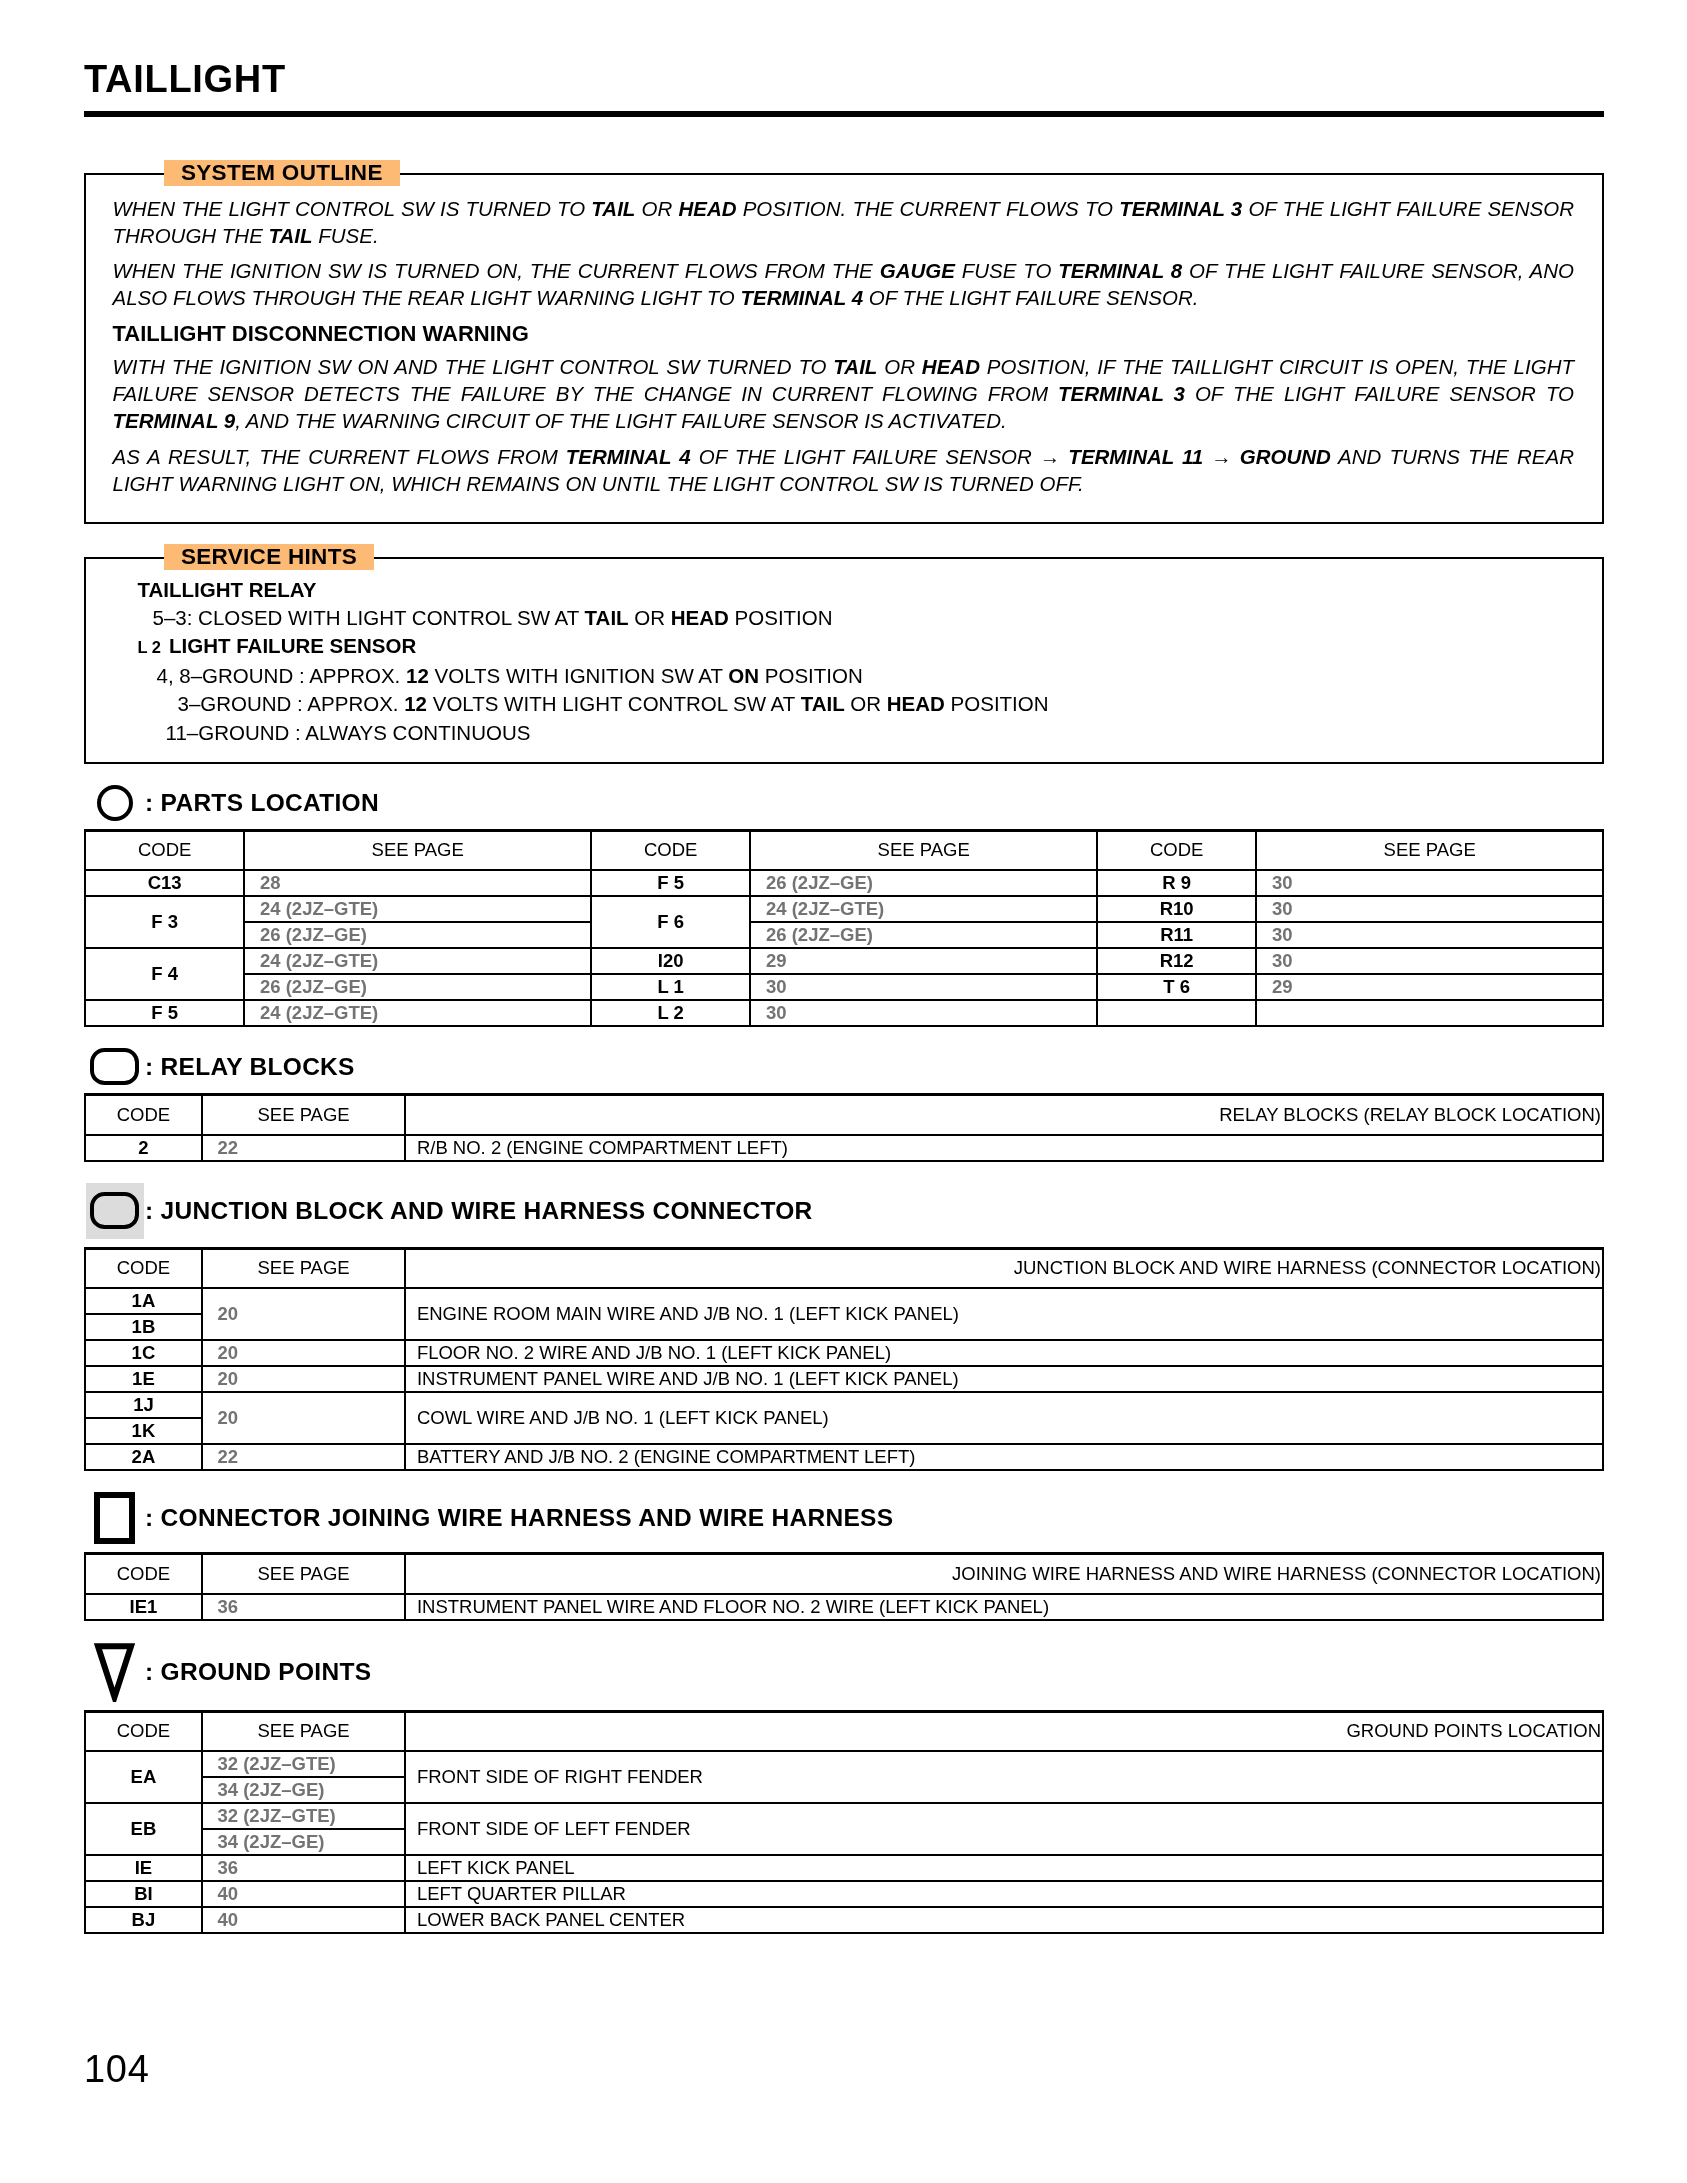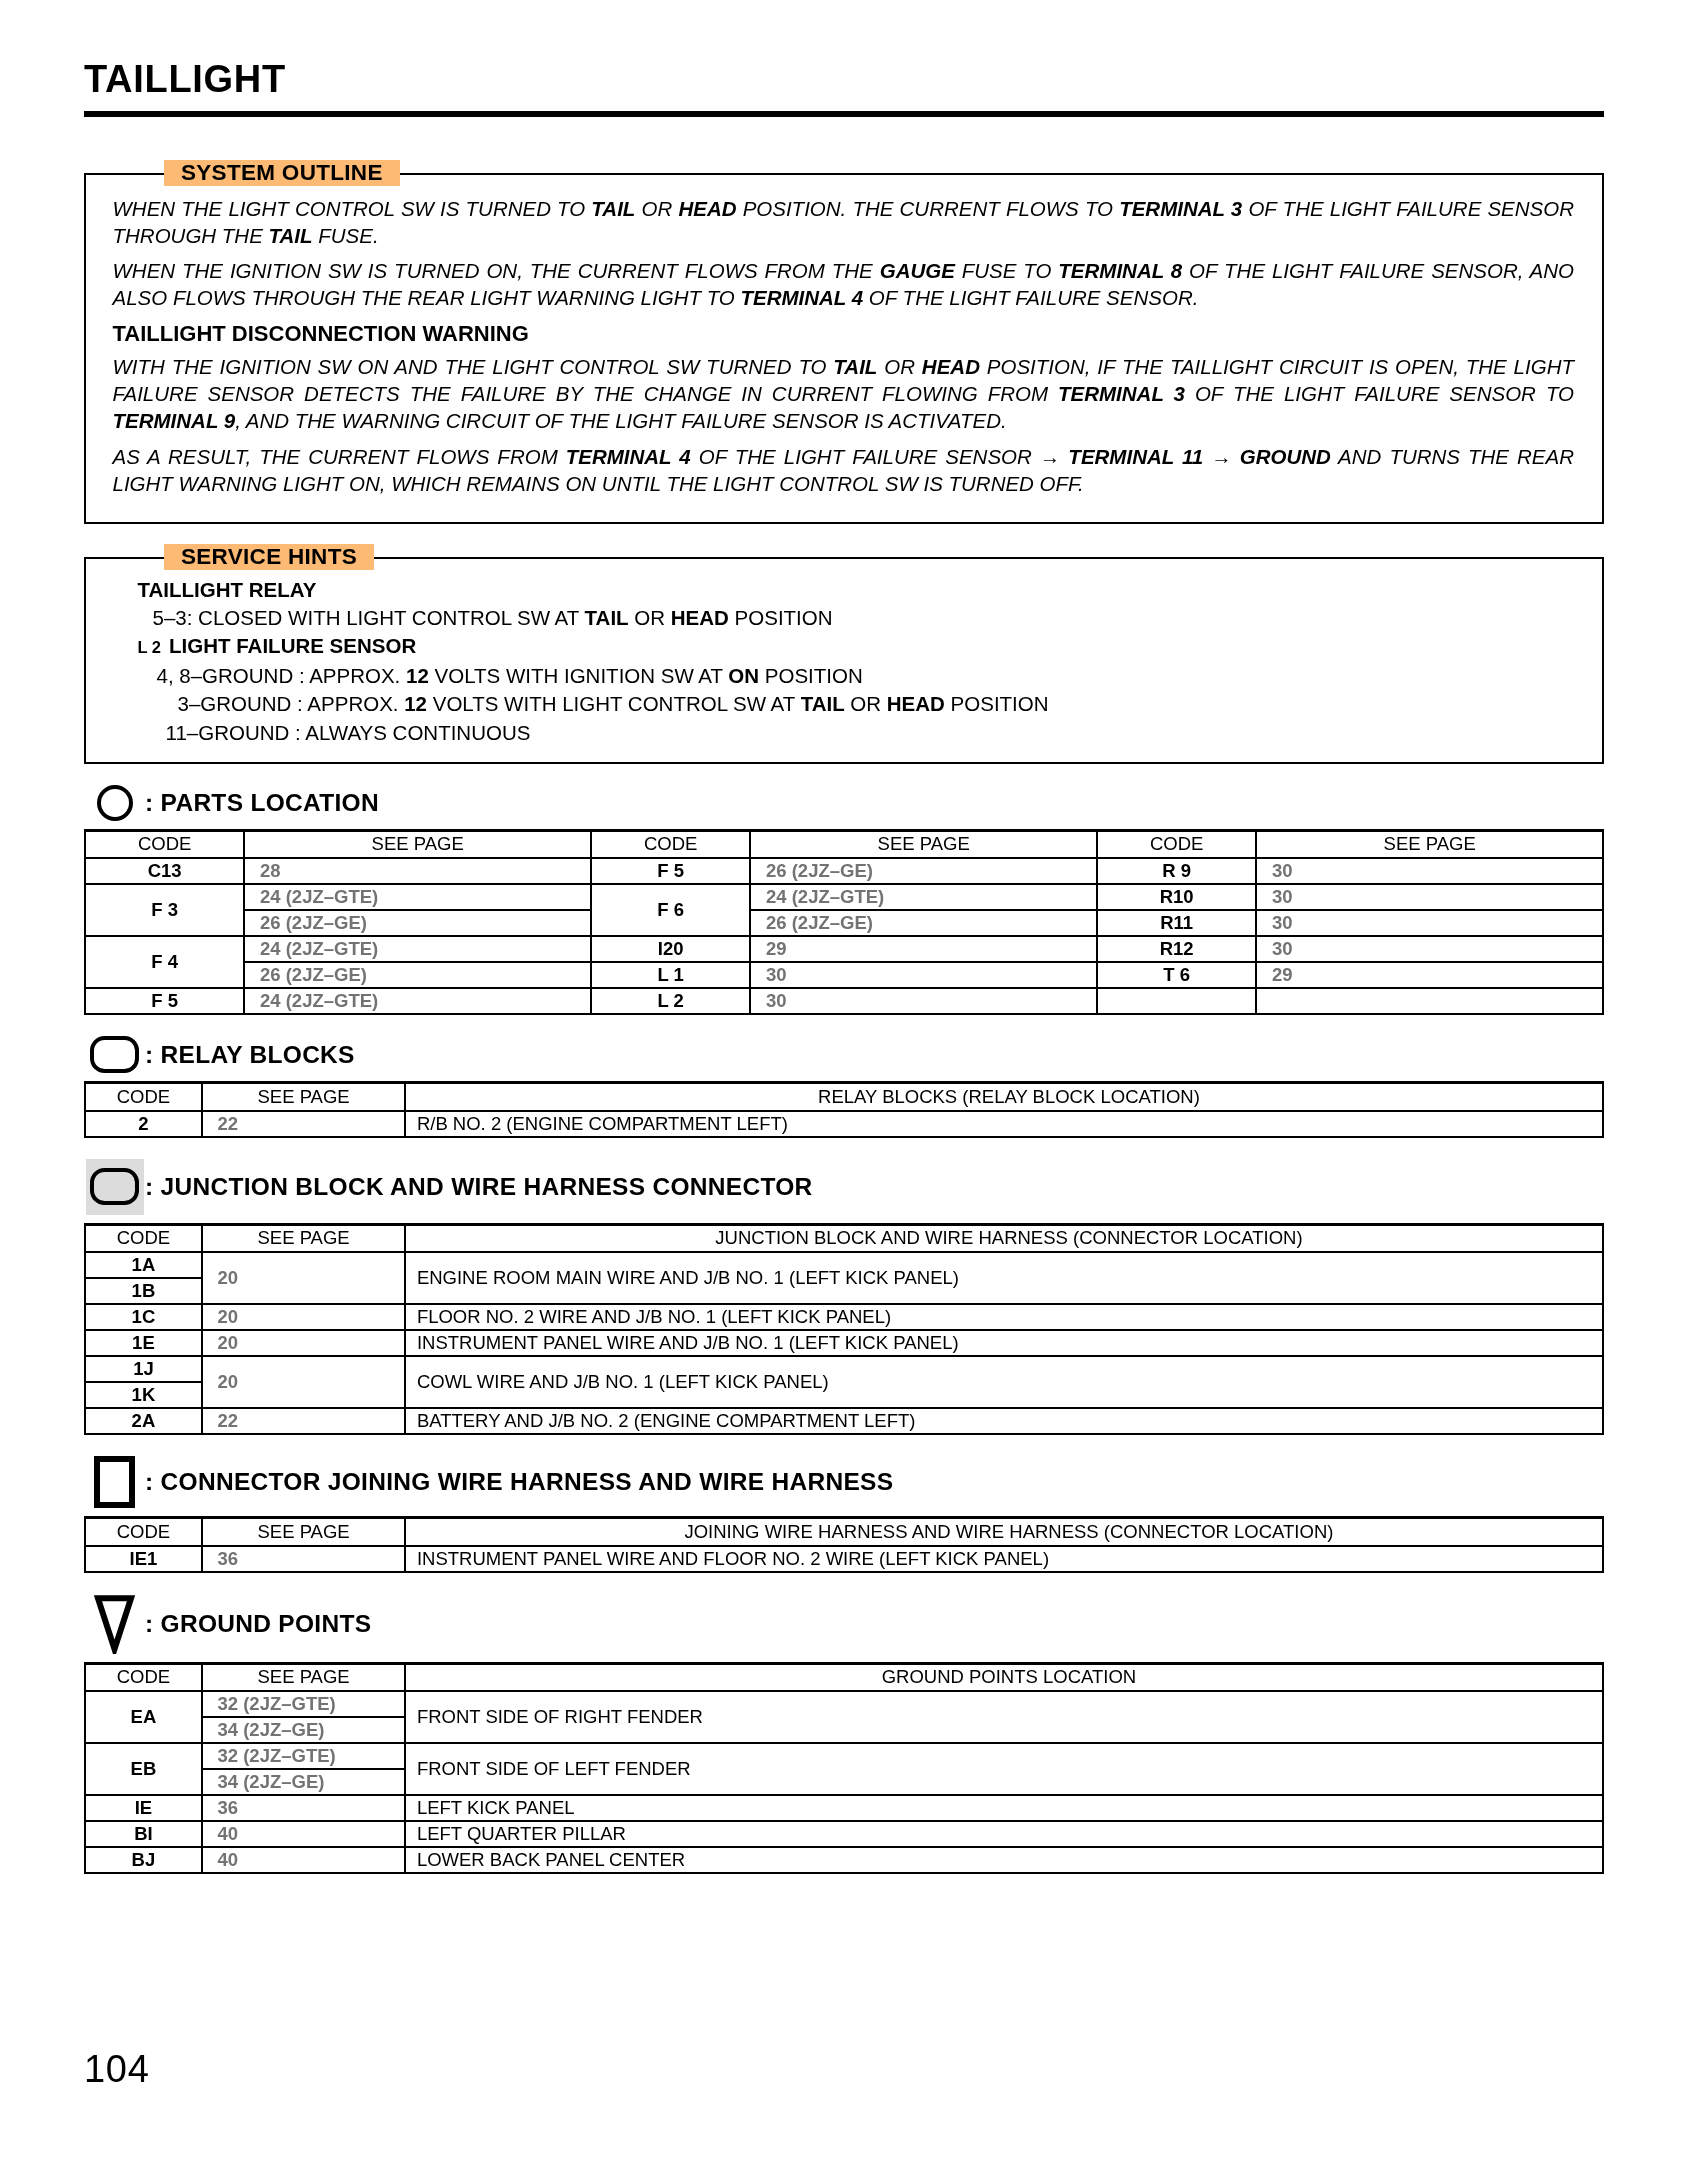--- a/index.html
+++ b/index.html
@@ -46,23 +46,23 @@
   .icon-tri{display:block;}
 
   
   table.tbl{
     border-collapse:collapse;table-layout:fixed;width:100%;
     margin-top:8px;
     border:2px solid #000;border-top-width:3.3px;border-bottom-width:2.6px;
   }
   table.tbl th,table.tbl td{border:2px solid #000;font-size:18.5px;overflow:hidden;}
   table.tbl tr{height:16px;}
-  table.tbl tr.hdr{height:28px;}
+  table.tbl tr.hdr{height:40px;}
   th{font-weight:normal;text-align:center;}
-  th.h-desc{text-align:center;padding-left:10.6px;}
+  th.h-desc{text-align:right;padding-left:10.6px;}
   td.code{text-align:center;font-weight:bold;}
   td.page{color:#737373;text-align:left;padding-left:14.6px;font-weight:bold;}
   td.desc{text-align:left;padding-left:10.6px;}
   col.c-code{width:10.5%;}
   col.c-page{width:22.83%;}
   col.c3-code{width:7.7%;}
   col.c3-page{width:13.4%;}
   col.c3-desc{width:78.9%;}
 
   .page-number{position:absolute;left:84px;top:2048px;font-size:38px;letter-spacing:0.7px;}

